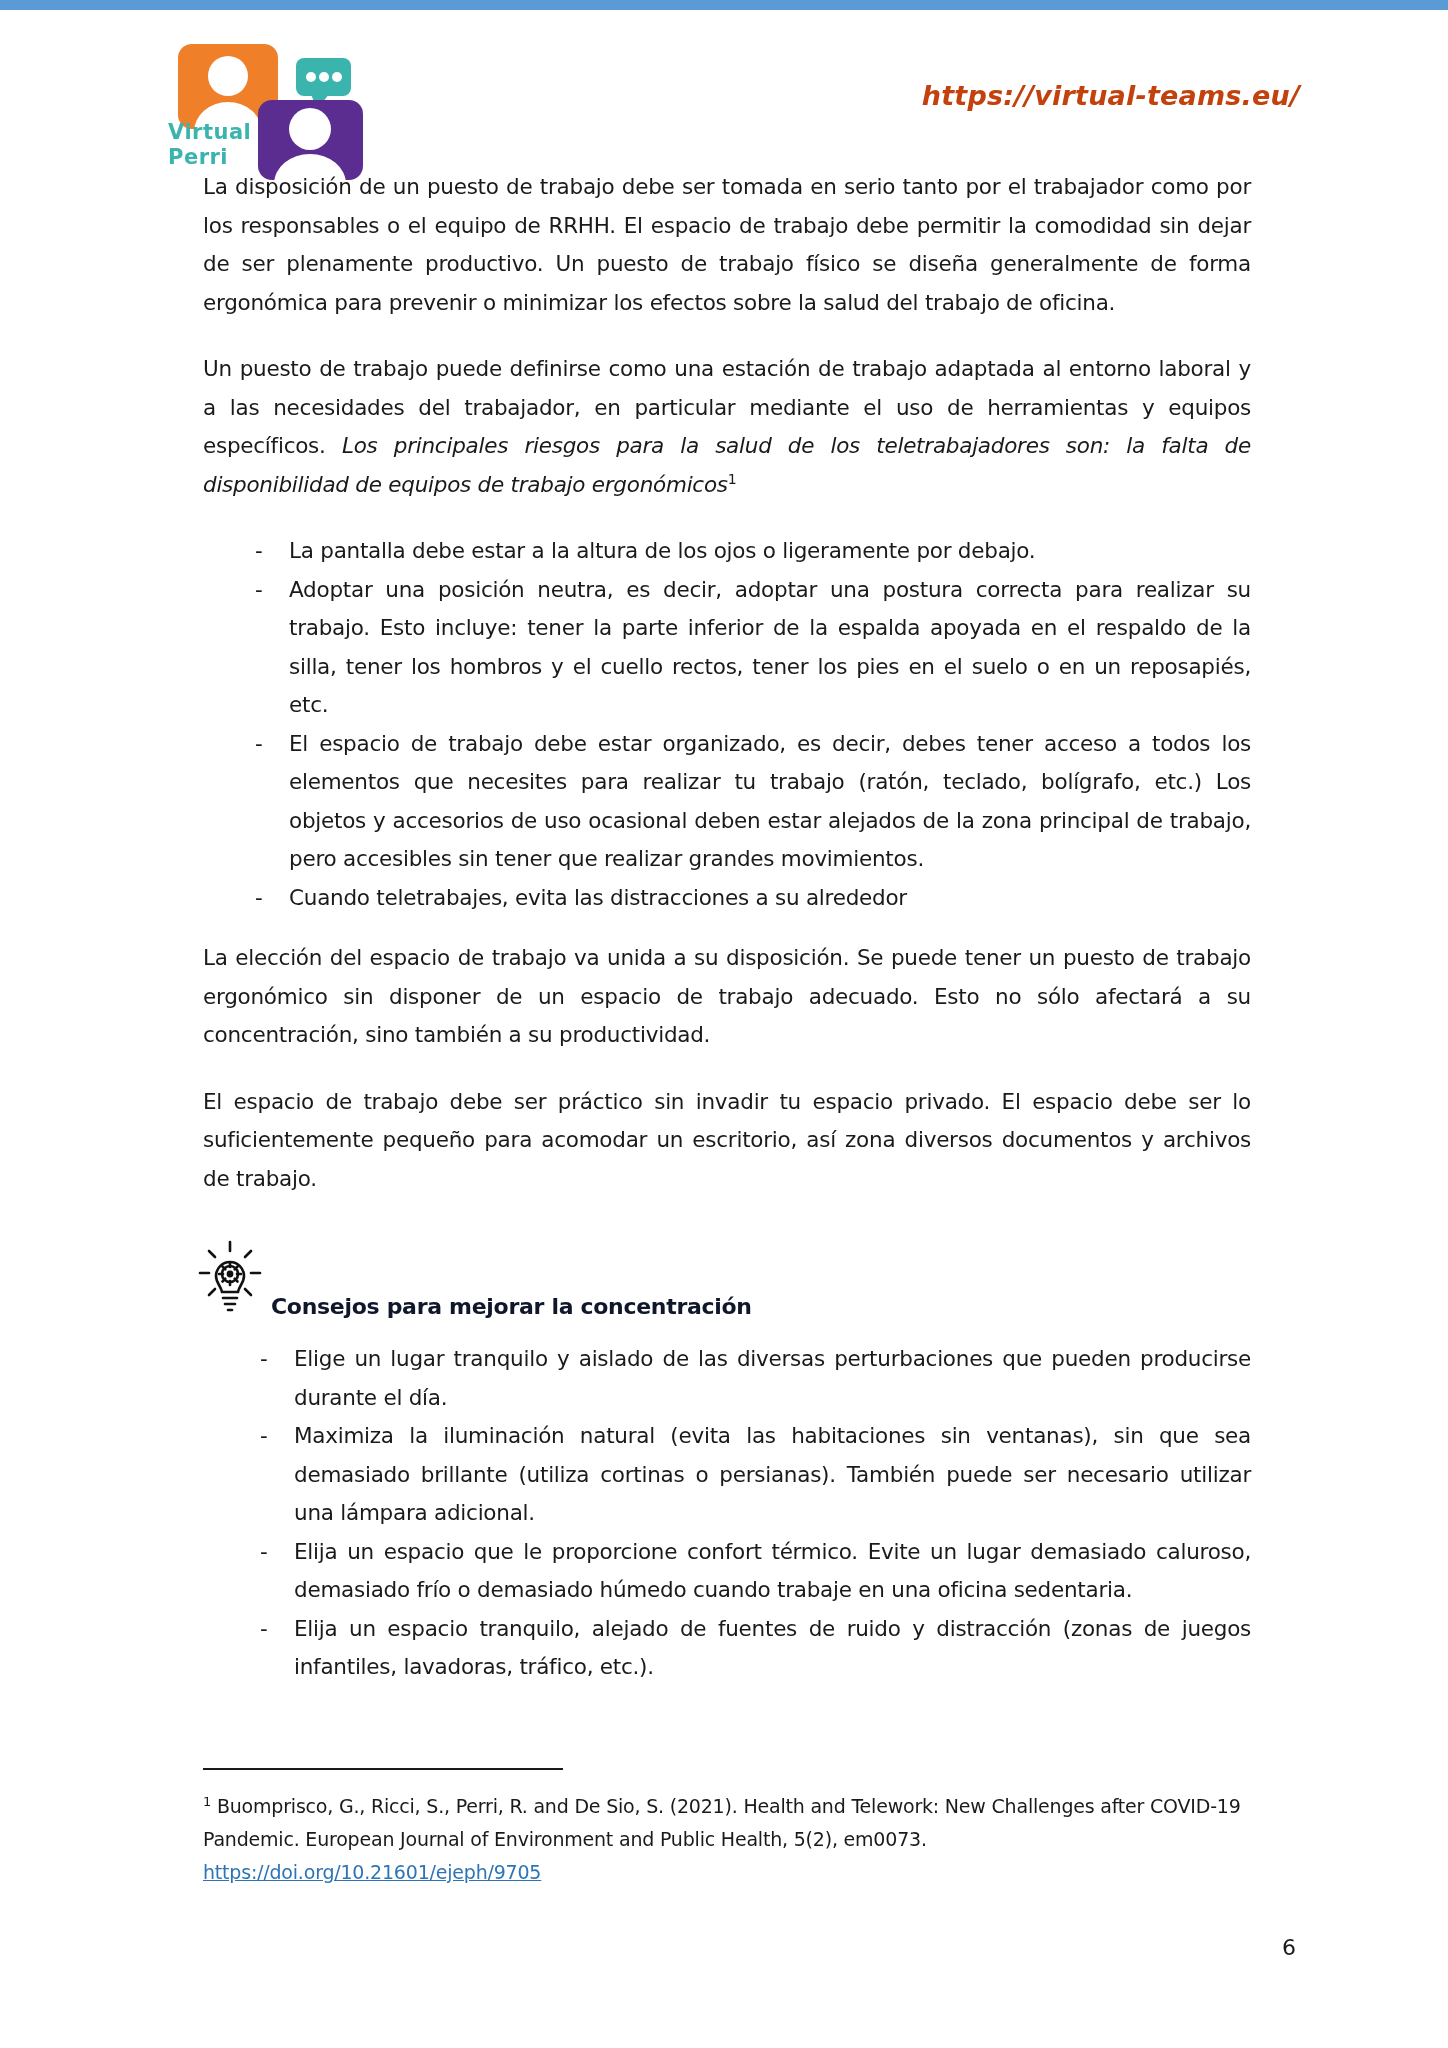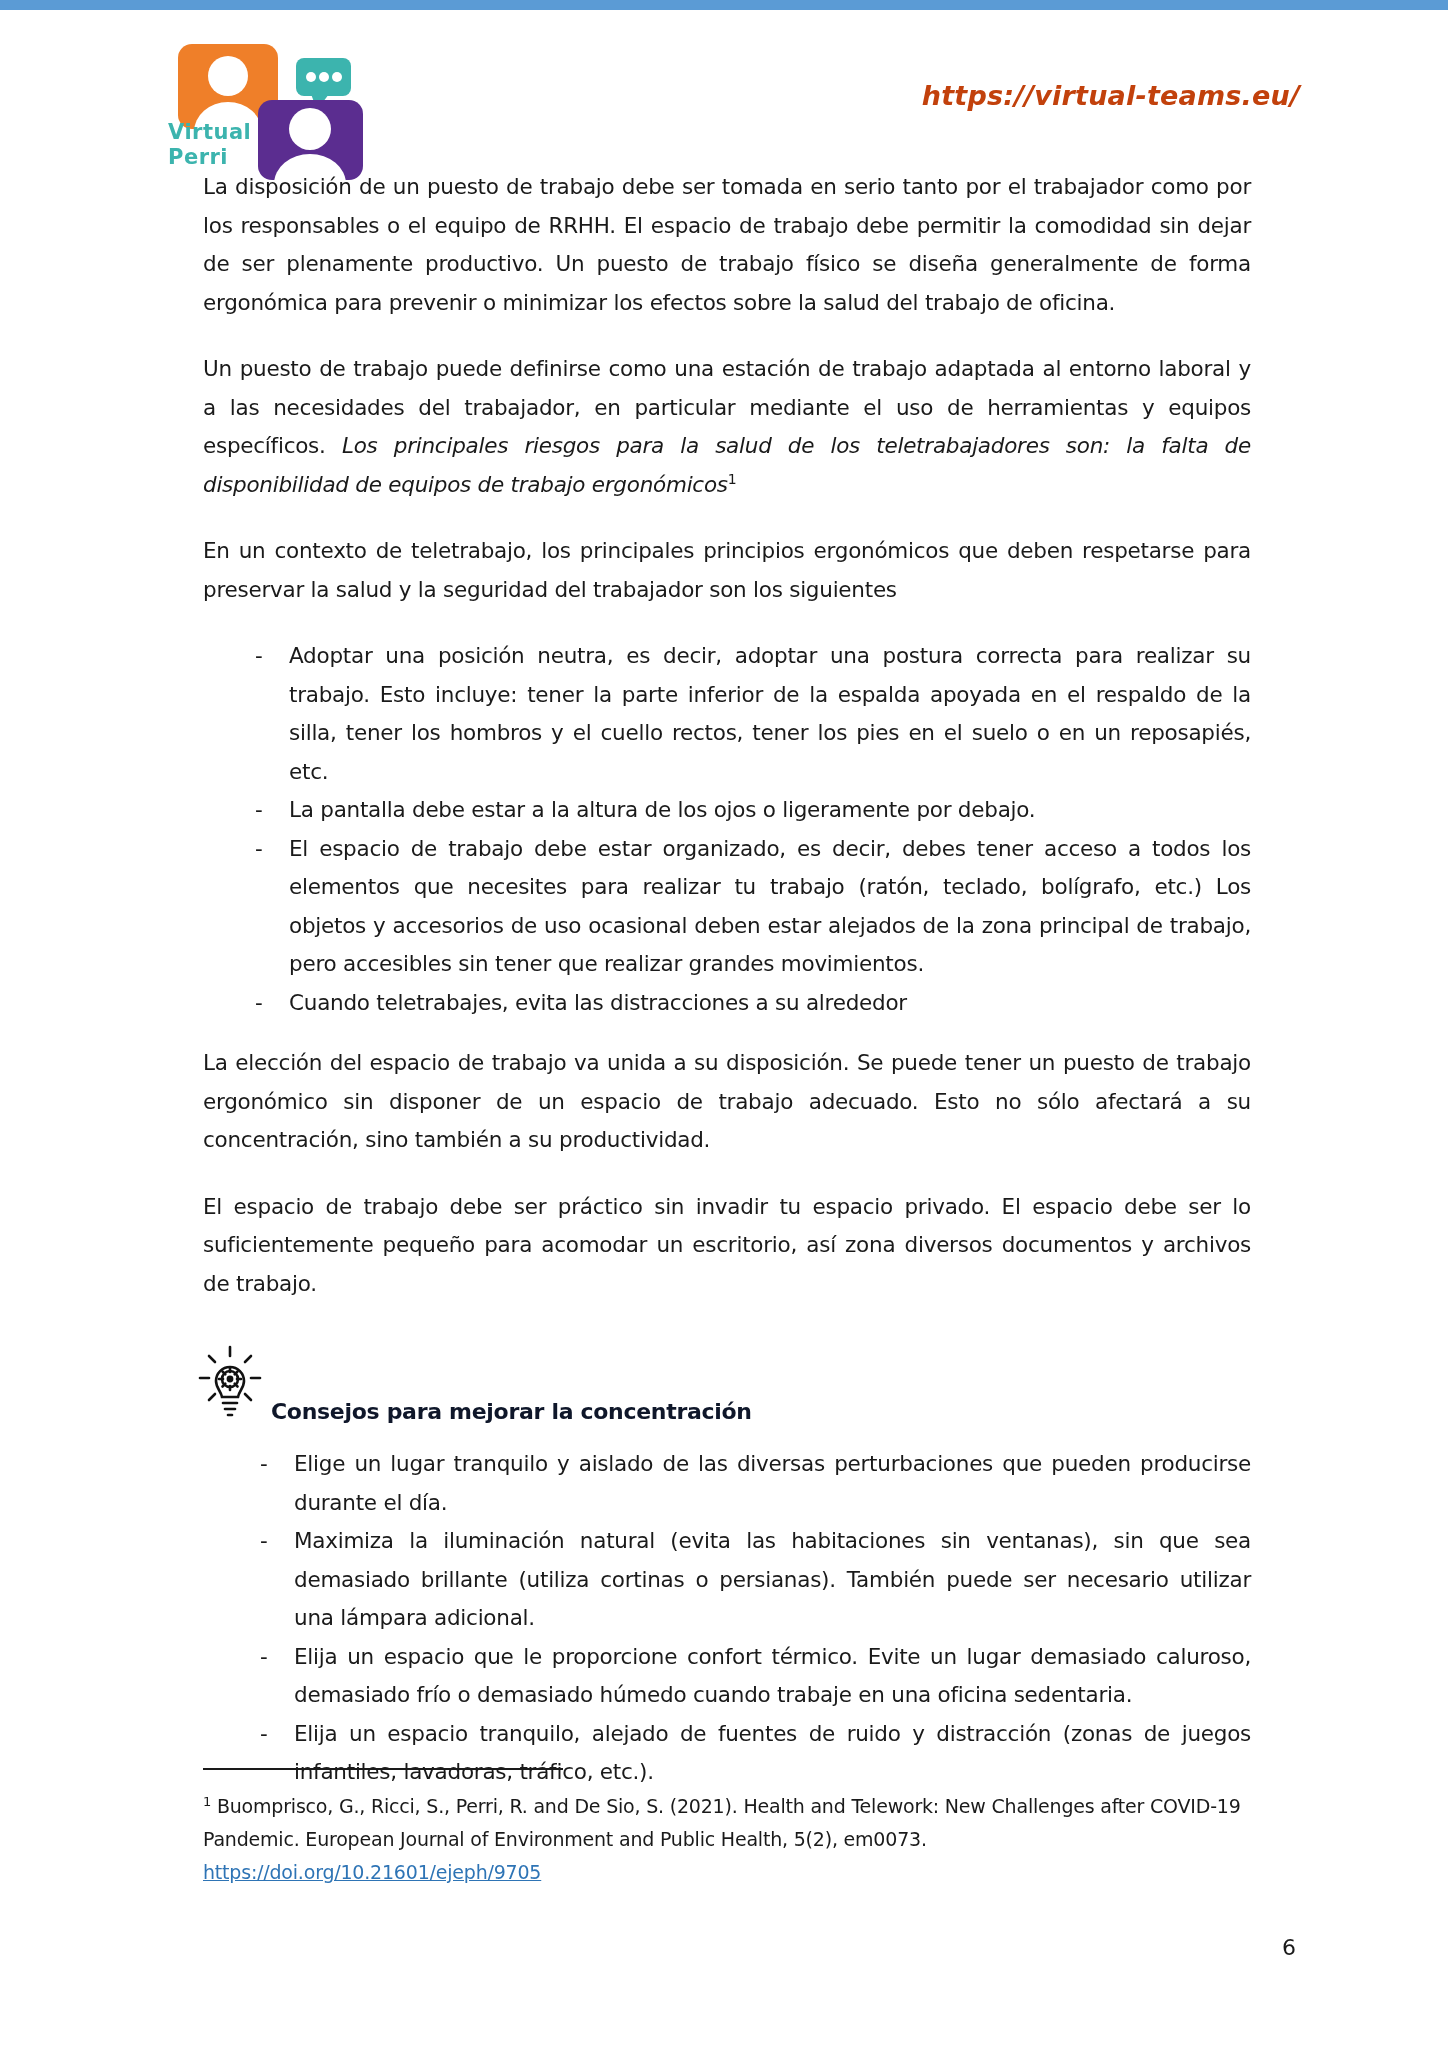--- a/index.html
+++ b/index.html
@@ -226,25 +226,24 @@
 
     <div class="site-url">https://virtual-teams.eu/</div>
   </div>
 
   <div class="content">
 
     <p class="para">La disposición de un puesto de trabajo debe ser tomada en serio tanto por el trabajador como por los responsables o el equipo de RRHH. El espacio de trabajo debe permitir la comodidad sin dejar de ser plenamente productivo. Un puesto de trabajo físico se diseña generalmente de forma ergonómica para prevenir o minimizar los efectos sobre la salud del trabajo de oficina.</p>
 
     <p class="para"><span>Un puesto de trabajo puede definirse como una estación de trabajo adaptada al entorno laboral y a las necesidades del trabajador, en particular mediante el uso de herramientas y equipos específicos. </span><span class="ital">Los principales riesgos para la salud de los teletrabajadores son: la falta de disponibilidad de equipos de trabajo ergonómicos</span><sup class="fn">1</sup></p>
 
-    <p class="para">En un contexto de teletrabajo, los principales principios ergonómicos que deben respetarse para preservar la salud y la seguridad del trabajador son los siguientes</p>
 
     <ul class="dash-list">
+      <li>La pantalla debe estar a la altura de los ojos o ligeramente por debajo.</li>
       <li>Adoptar una posición neutra, es decir, adoptar una postura correcta para realizar su trabajo. Esto incluye: tener la parte inferior de la espalda apoyada en el respaldo de la silla, tener los hombros y el cuello rectos, tener los pies en el suelo o en un reposapiés, etc.</li>
-      <li>La pantalla debe estar a la altura de los ojos o ligeramente por debajo.</li>
       <li>El espacio de trabajo debe estar organizado, es decir, debes tener acceso a todos los elementos que necesites para realizar tu trabajo (ratón, teclado, bolígrafo, etc.) Los objetos y accesorios de uso ocasional deben estar alejados de la zona principal de trabajo, pero accesibles sin tener que realizar grandes movimientos.</li>
       <li>Cuando teletrabajes, evita las distracciones a su alrededor</li>
     </ul>
 
     <p class="para">La elección del espacio de trabajo va unida a su disposición. Se puede tener un puesto de trabajo ergonómico sin disponer de un espacio de trabajo adecuado. Esto no sólo afectará a su concentración, sino también a su productividad.</p>
 
     <p class="para last">El espacio de trabajo debe ser práctico sin invadir tu espacio privado. El espacio debe ser lo suficientemente pequeño para acomodar un escritorio, así zona diversos documentos y archivos de trabajo.</p>
 
     <div class="tips-block">
       <svg class="bulb-icon" viewBox="0 0 66 74" xmlns="http://www.w3.org/2000/svg">

